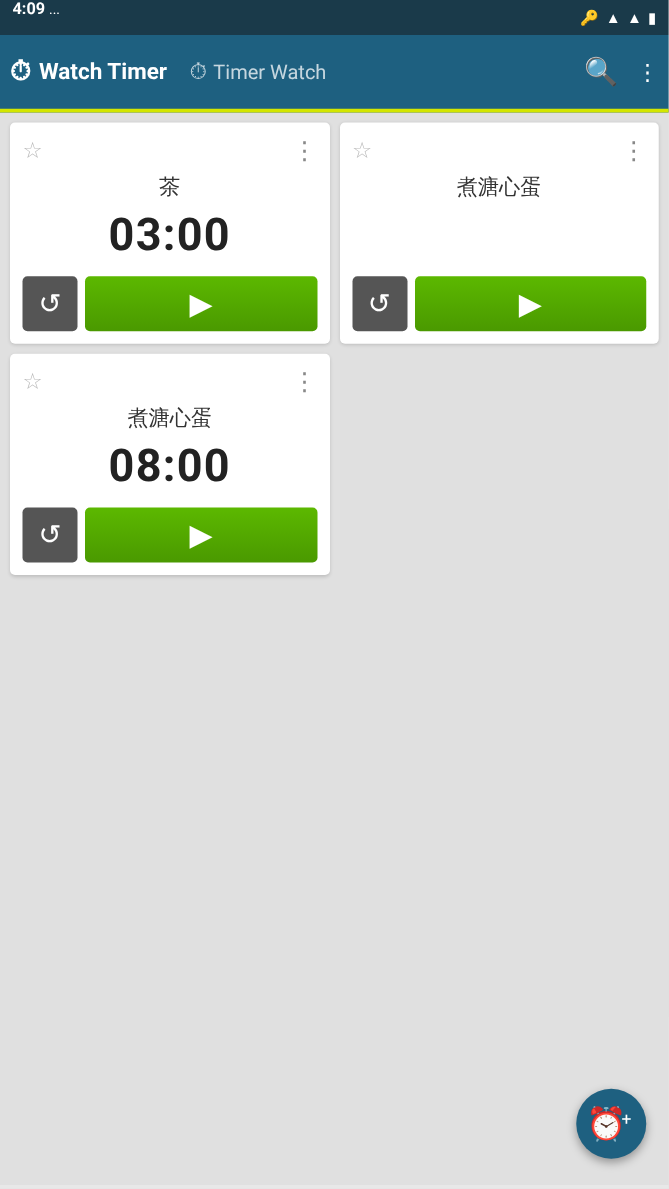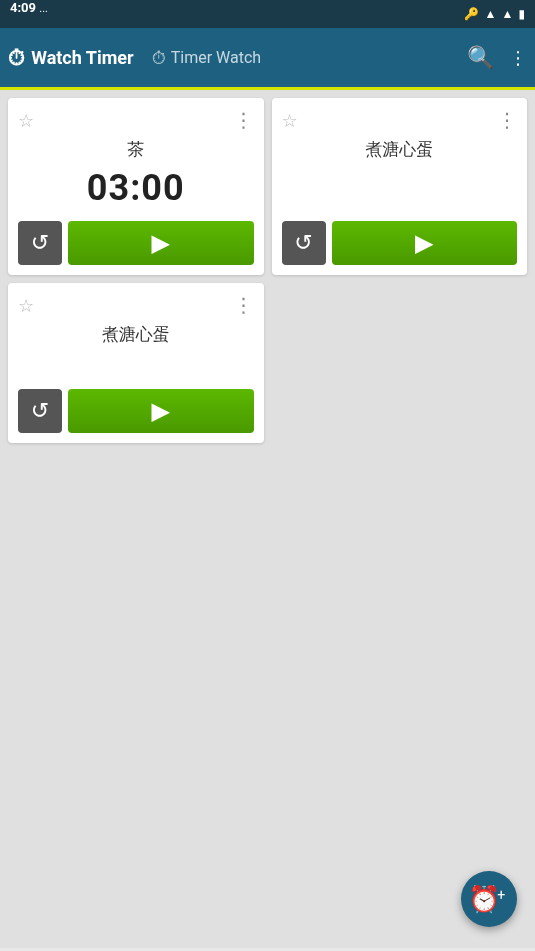--- a/index.html
+++ b/index.html
@@ -267,20 +267,21 @@
       </button>
     </div>
   </div>
 
   <div class="timer-card">
     <div class="timer-card-header">
       <span class="star-icon">☆</span>
       <span class="more-icon">⋮</span>
     </div>
     <div class="timer-name">煮溏心蛋</div>
+    <div class="timer-time">08:00</div>
     <div class="timer-controls">
       <button class="reset-btn">
         <span class="reset-icon">↺</span>
       </button>
       <button class="play-btn">
         <span class="play-icon">▶</span>
       </button>
     </div>
   </div>
 

